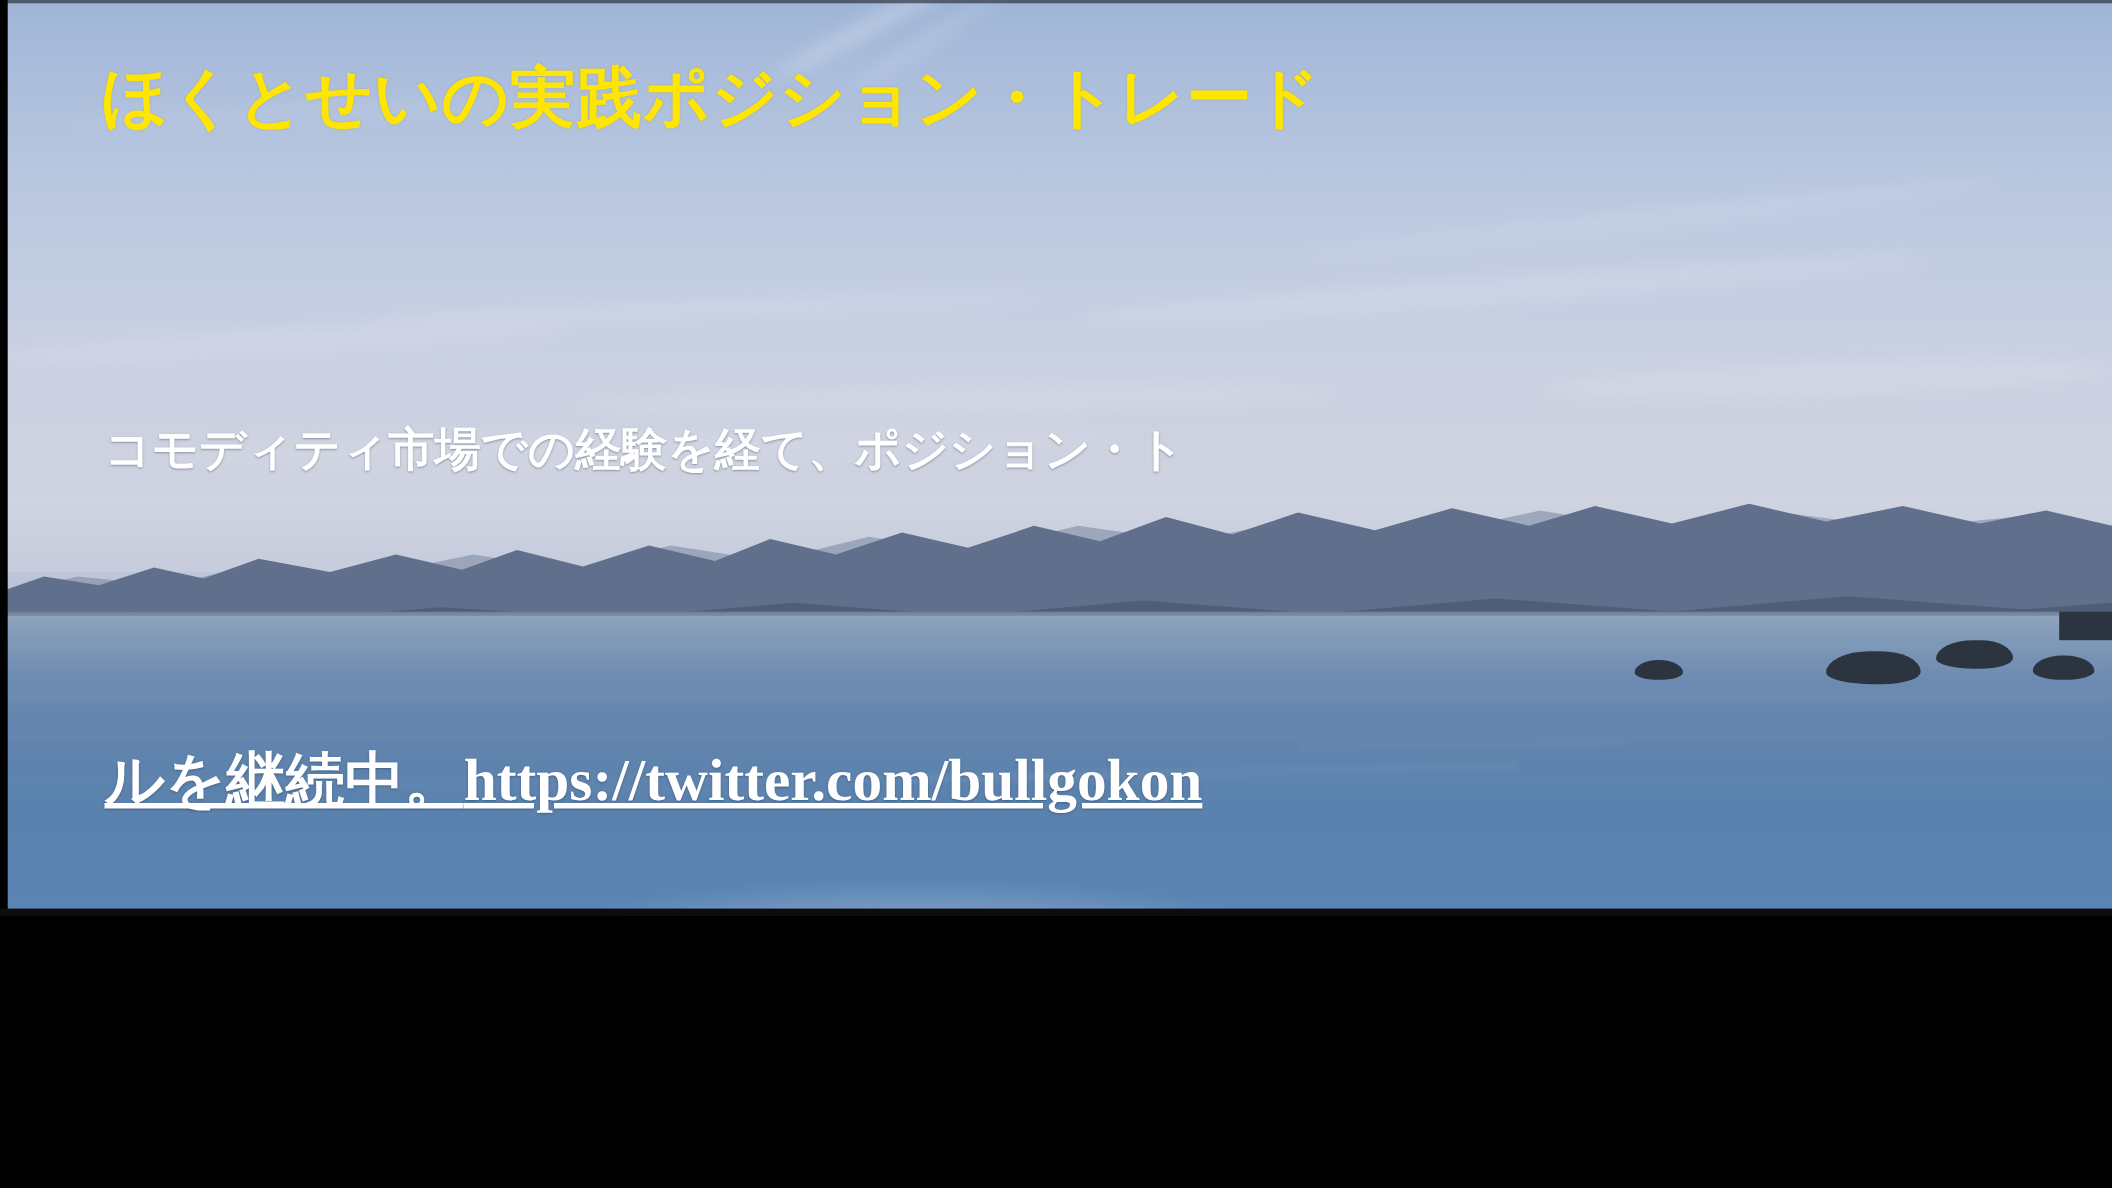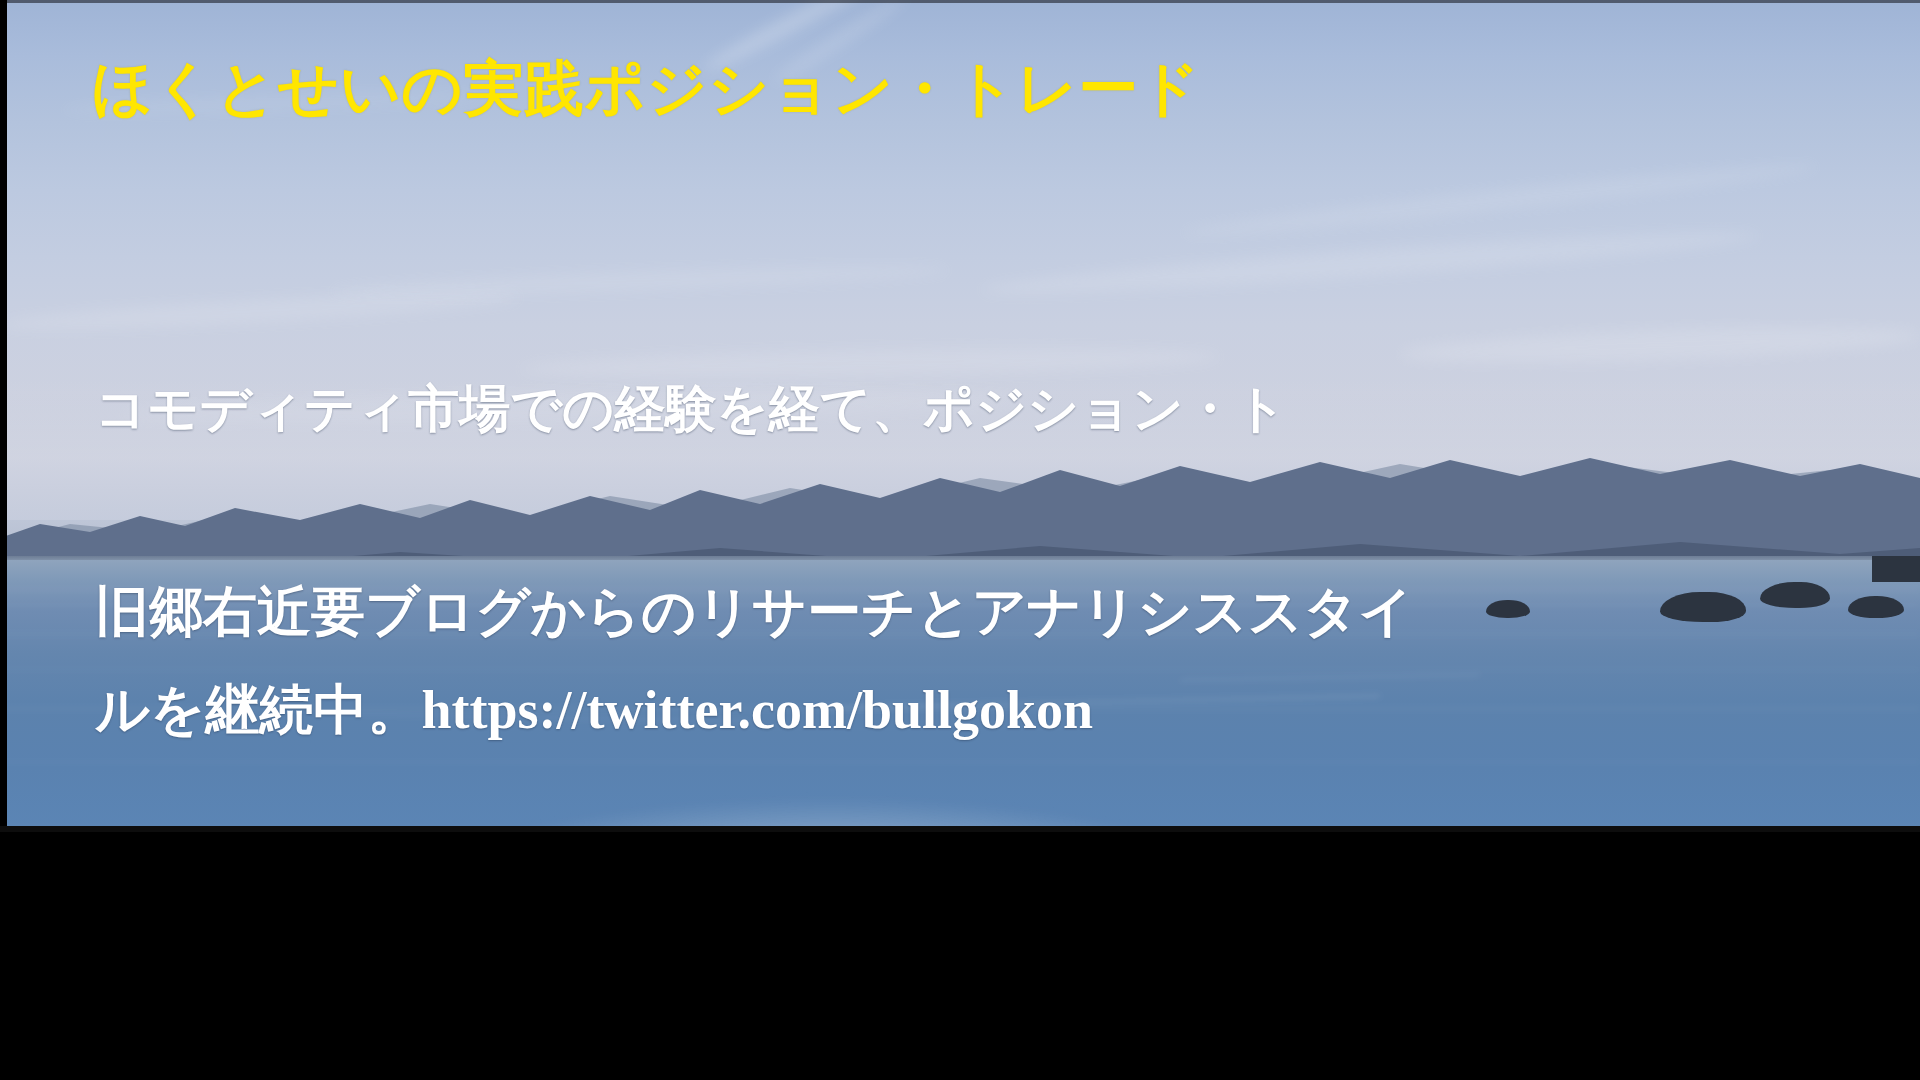--- a/index.html
+++ b/index.html
@@ -120,24 +120,24 @@
   #headline-2{left:125px;top:168px;font-size:52px;line-height:60px;}
 
   .body-line{
     position:absolute;
     color:#ffffff;
     font-weight:700;
     white-space:pre;
     letter-spacing:0px;
     text-shadow:0 1px 2px rgba(30,45,70,.40);
   }
-  #body-1{left:95px;top:378px;font-size:51px;line-height:62px;}
+  #body-1{left:95px;top:378px;font-size:42px;line-height:62px;}
   #body-2{left:95px;top:480px;font-size:54px;line-height:62px;}
   #body-3{left:95px;top:580px;font-size:54px;line-height:62px;}
-  #body-4{left:95px;top:678px;font-size:54px;line-height:62px;}
+  #body-4{left:95px;top:678px;font-size:54px;line-height:62px;text-decoration:underline;}
   .url{font-family:"Liberation Serif","DejaVu Serif",serif;font-weight:700;}
 </style>
 </head>
 <body>
 
 <div id="stage">
 
   <div class="layer sky"></div>
 
   <div class="cloud c1"></div>
@@ -218,17 +218,16 @@
   <div class="frame-t"></div>
   <div class="frame-l"></div>
   <div class="frame-b"></div>
 
   <div class="headline" id="headline-1">ほくとせいの実践ポジション・トレード</div>
 
 
   <div class="body-line" id="body-1">コモディティ市場での経験を経て、ポジション・ト</div>
 
 
-  <div class="body-line" id="body-3">旧郷右近要ブログからのリサーチとアナリシススタイ</div>
 
   <div class="body-line" id="body-4"><span>ルを継続中。</span><span class="url">https://twitter.com/bullgokon</span></div>
 
 </div>
 
 </body></html>

